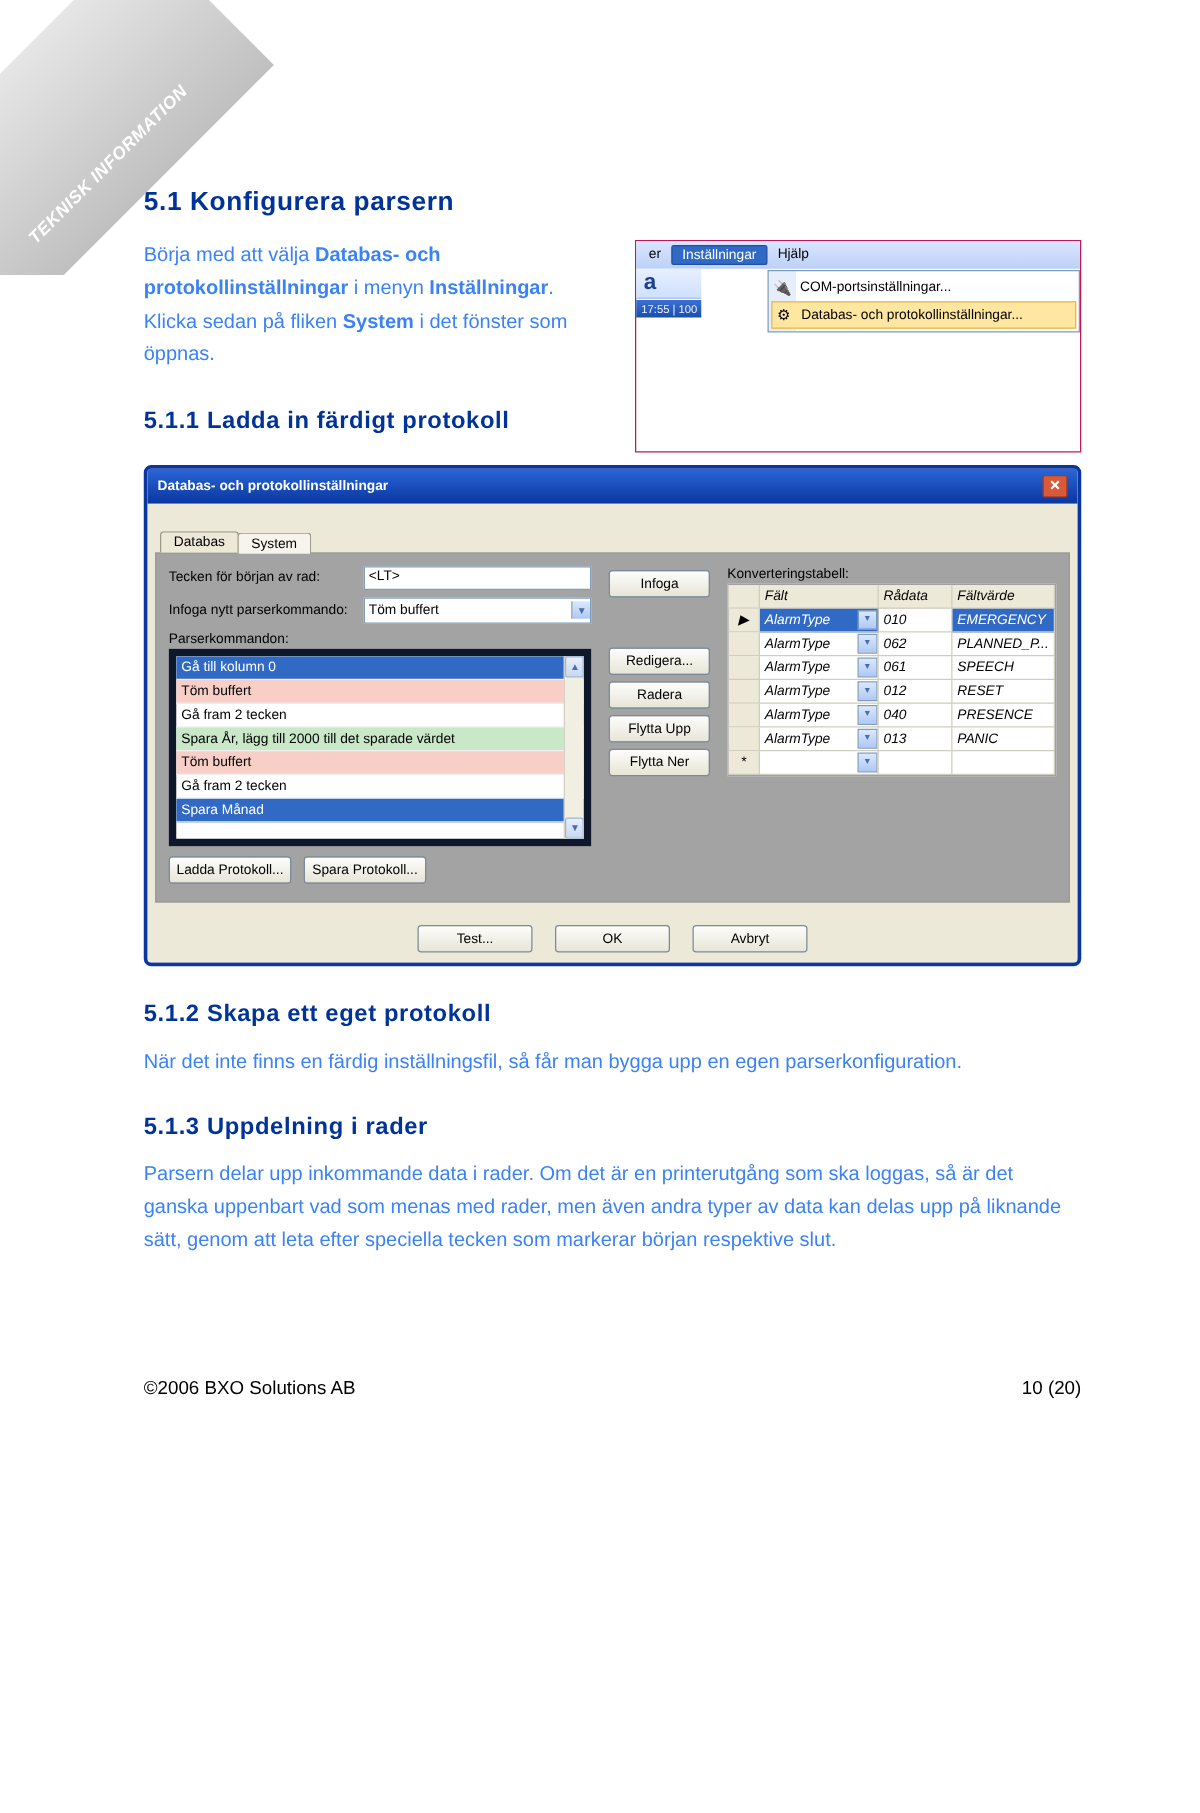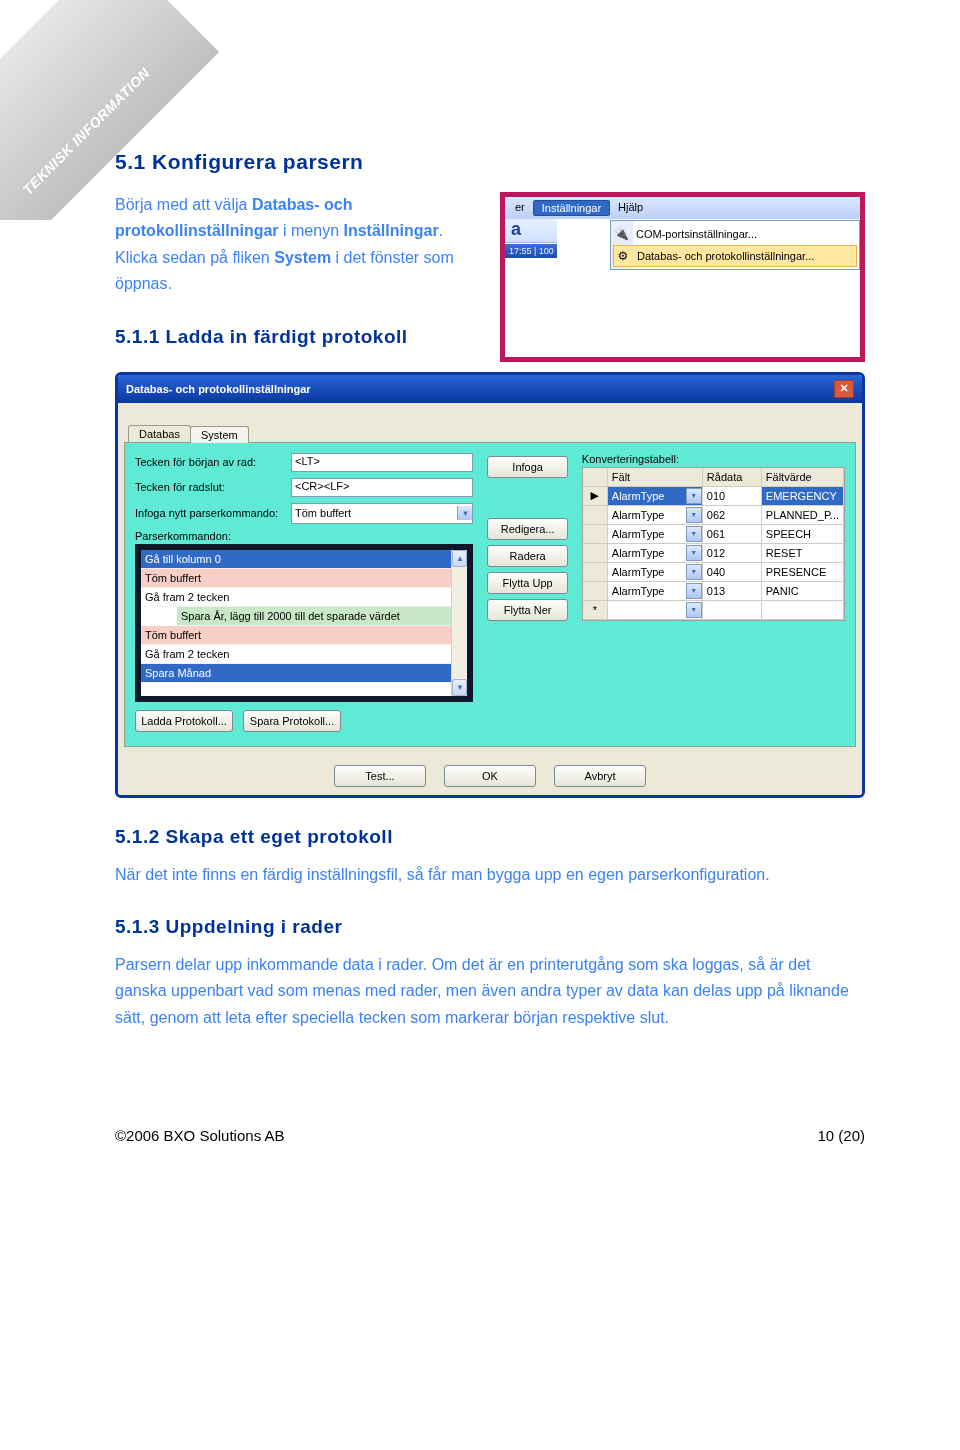--- a/index.html
+++ b/index.html
@@ -58,21 +58,21 @@
     font-size: 16px;
     line-height: 1.65;
     margin: 0 0 16px 0;
     color: #3b82f6;
   }
   .intro-cols { display: flex; gap: 20px; }
   .intro-left { flex: 1; }
 
   .menu-shot {
     width: 355px;
-    border: 5px solid #be185d;
+    border: 1px solid #be185d;
     background: #fff;
     font-size: 11px;
   }
   .menu-bar {
     background: linear-gradient(#dbe6ff,#bcd0f7);
     padding: 3px 0 3px 2px;
     display: flex;
   }
   .menu-bar span {
     padding: 1px 8px;
@@ -169,21 +169,21 @@
     border: 1px solid #9c9a8c;
     border-bottom: none;
     padding: 2px 10px;
     margin-right: -1px;
     border-radius: 3px 3px 0 0;
     font-size: 11px;
   }
   .tab.active { background:#f6f4ec; position:relative; top:1px;}
   .panel {
     border: 1px solid #9c9a8c;
-    background: #5eead4;
+    background: #a3a3a3;
     padding: 10px 10px 14px 10px;
   }
   .cols { display: flex; gap: 14px;}
   .lcol { width: 362px; }
   .mcol { width: 86px; display:flex; flex-direction:column; gap:5px; padding-top: 34px;}
   .rcol { flex:1; }
   .frow { display:flex; align-items:center; margin-bottom: 6px; gap:6px;}
   .lbl { width: 150px; font-size: 11px; }
   .txt {
     border:1px solid #7f9db9;
@@ -234,27 +234,28 @@
   }
   .scrollbar .sbtn {
     height:15px; background:linear-gradient(#e8eefb,#c8d8f2);
     border:1px solid #9fb6d9; border-radius:2px;
     display:flex;align-items:center;justify-content:center;
     font-size:8px;color:#4a6ea9;
   }
   .li-row { padding:2px 4px; border-bottom:1px solid #f0f0f0; font-size:11px; height:14px; display:flex; align-items:center;}
   .li-row.sel-row { background:#316ac5; color:#fff;}
   .li-row.pink { background:#f8cfc7; }
-  .li-row.green{ background:#c8e8c8;margin-left:36px; }
+  .li-row.green{ background:#c8e8c8; }
   .btnrow { display:flex; gap:10px; margin-top:8px;}
   .btnrow .btn { width: 96px; }
 
   .grid {
     border:1px solid #a0a0a0;
     background:#fff;
+    font-style:italic;
   }
   .ghead,.grow { display:flex; }
   .ghead { background:#ece9d8; }
   .gcell {
     border-right:1px solid #cfcdc0;
     border-bottom:1px solid #cfcdc0;
     padding:2px 4px;
     font-size:11px;
     height:14px;
     display:flex;align-items:center;
@@ -335,24 +336,20 @@
       </div>
       <div class="panel">
         <div class="cols">
 
           <div class="lcol">
             <div class="frow">
               <div class="lbl">Tecken för början av rad:</div>
               <div class="txt">&lt;LT&gt;</div>
             </div>
             <div class="frow">
-              <div class="lbl">Tecken för radslut:</div>
-              <div class="txt">&lt;CR&gt;&lt;LF&gt;</div>
-            </div>
-            <div class="frow">
               <div class="lbl">Infoga nytt parserkommando:</div>
               <div class="sel">
                 <span>Töm buffert</span>
                 <span class="sel-arrow">▼</span>
               </div>
             </div>
             <div class="lbl" style="width:auto;margin-bottom:2px;">Parserkommandon:</div>
             <div class="listbox">
               <div id="listrows">
                   <div class="li-row sel-row">Gå till kolumn 0</div>

